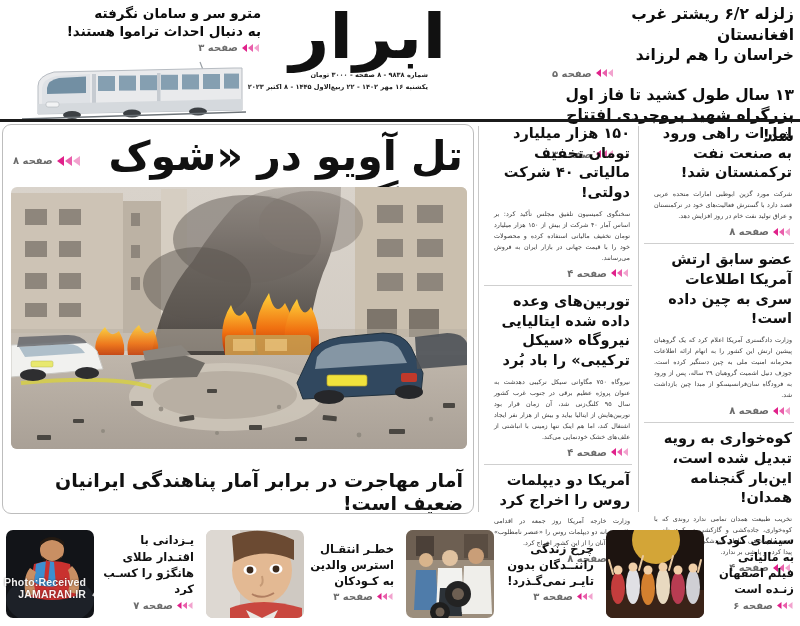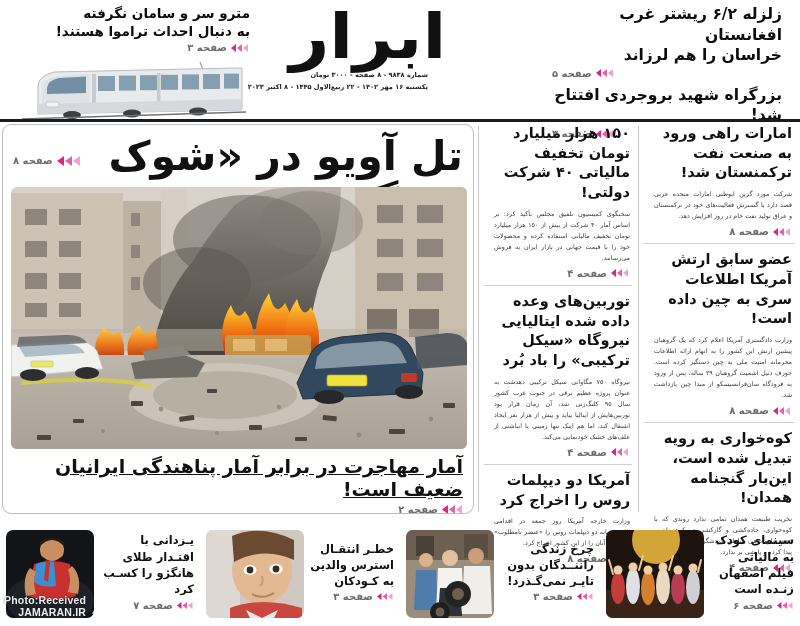--- a/index.html
+++ b/index.html
@@ -7,37 +7,37 @@
     width:800px;height:626px;overflow:hidden;
     background:#ffffff;
     font-family:"DejaVu Sans","Liberation Sans",sans-serif;
     color:#111;
     position:relative;
   }
   .page{position:relative;width:800px;height:626px;box-sizing:border-box;}
 
   
   .masthead{position:absolute;left:0;top:0;width:800px;height:122px;}
-  .mast-left{position:absolute;right:0;top:4px;width:248px;text-align:right;padding-right:18px;box-sizing:border-box;}
+  .mast-left{position:absolute;right:0;top:4px;width:248px;text-align:right;padding-right:6px;box-sizing:border-box;}
   .mast-hl{font-size:15.5px;font-weight:bold;line-height:1.33;color:#0d0d0d;letter-spacing:-.2px;}
   .pageref{display:flex;align-items:center;justify-content:flex-end;gap:3px;margin-top:2px;margin-bottom:5px;}
   .pageref .ptxt{font-size:10px;color:#6c6c6c;font-weight:bold;}
   .chev{display:inline-flex;align-items:center;}
   .chev svg{display:block;}
 
   .mast-logo{position:absolute;left:0;right:248px;top:0;width:304px;margin:0 auto;}
   .logo-word{
     font-family:"DejaVu Sans","Liberation Sans",sans-serif;
     font-size:62px;font-weight:bold;color:#111;
     line-height:1.05;margin-top:4px;letter-spacing:-2px;
     transform:scaleX(1.12);
   }
   .mast-meta{font-size:6.6px;color:#1d1d1d;line-height:1.62;margin-top:1px;font-weight:bold;}
 
-  .mast-right{position:absolute;left:0;top:4px;width:250px;text-align:left;padding-left:6px;box-sizing:border-box;}
+  .mast-right{position:absolute;left:11px;top:4px;width:250px;text-align:left;padding-left:6px;box-sizing:border-box;}
   .mast-right .mast-hl{font-size:13.5px;line-height:1.35;text-align:right;}
   .pageref.left{justify-content:flex-start;}
   .tram{
     position:absolute;left:2px;top:52px;width:244px;height:68px;overflow:hidden;
   }
 
   .rule{position:absolute;left:0;top:119px;width:800px;height:3px;background:#1b1b1b;}
 
   
   .content{position:absolute;left:0;top:124px;width:800px;height:390px;}
@@ -50,21 +50,21 @@
   
   .lead-box{
     position:absolute;left:2px;top:0;width:472px;height:390px;
     border:1px solid #bdbdbd;border-radius:9px;background:#fff;box-sizing:border-box;
     overflow:hidden;
   }
   .lead-head{position:relative;height:62px;padding:8px 10px 0 10px;box-sizing:border-box;}
   .lead-title{font-size:41px;font-weight:bold;text-align:right;line-height:1.15;letter-spacing:-.5px;}
   .lead-ref{position:absolute;left:10px;top:28px;display:flex;align-items:center;gap:3px;}
   .lead-photo{position:absolute;left:8px;top:62px;width:456px;height:262px;border-radius:6px;overflow:hidden;}
-  .lead-kicker{position:absolute;right:10px;left:10px;top:330px;text-decoration:underline;}
+  .lead-kicker{position:absolute;right:10px;left:10px;top:344px;}
   .lead-kicker .k-title{font-size:19px;font-weight:bold;text-align:right;line-height:1.2;}
   .lead-kicker .pageref{justify-content:flex-start;margin-top:3px;}
 
   
   .art{padding:0 6px 0 14px;}
   .art h2{
     margin:0;font-size:14.5px;font-weight:bold;line-height:1.36;text-align:right;
     letter-spacing:-.2px;
   }
   .art p{
@@ -77,21 +77,21 @@
   .strip{position:absolute;left:0;top:516px;width:800px;height:110px;display:flex;}
   .strip-cell{position:relative;flex:1 1 25%;display:flex;align-items:center;gap:6px;padding:6px 6px 0 6px;box-sizing:border-box;}
   .strip-txt{flex:1 1 auto;text-align:right;}
   .strip-txt h3{margin:0;font-size:11.5px;font-weight:bold;line-height:1.42;letter-spacing:-.2px;}
   .strip-txt .pageref{justify-content:flex-start;margin-top:2px;}
   .thumb{width:88px;height:88px;border-radius:7px;overflow:hidden;flex:0 0 88px;position:relative;}
   .thumb.wide{width:98px;flex-basis:98px;}
 
   
   .wm{
-    position:absolute;left:4px;bottom:6px;display:flex;align-items:center;gap:4px;
+    position:absolute;left:4px;bottom:24px;display:flex;align-items:center;gap:4px;
     opacity:.92;z-index:40;
   }
   .wm-txt{font-family:"Liberation Sans",sans-serif;font-size:10.5px;font-weight:bold;color:#fff;line-height:1.12;text-shadow:0 0 2px rgba(0,0,0,.65);letter-spacing:.2px;}
   .wm-logo{width:30px;height:26px;opacity:.95;}
 
   
   .ph{width:100%;height:100%;display:block;}
 </style>
 </head>
 <body>
@@ -110,20 +110,21 @@
                 <path d="M6 0 L1 4 L6 8 Z" fill="#e0218a"></path>
                 <path d="M12 0 L7 4 L12 8 Z" fill="#e0218a" opacity=".72"></path>
                 <path d="M18 0 L13 4 L18 8 Z" fill="#e0218a" opacity=".42"></path>
               </svg>
           </span>
           <span class="ptxt">صفحه ۵</span>
         </div>
       </div>
 
       <div style="margin-top:6px;">
+        <div class="mast-hl">۱۳ سال طول کشید تا فاز اول</div>
         <div class="mast-hl">بزرگراه شهید بروجردی افتتاح شد!</div>
         <div class="pageref">
           <span class="chev">
             <svg width="20" height="8" viewBox="0 0 20 8">
                 <path d="M6 0 L1 4 L6 8 Z" fill="#e0218a"></path>
                 <path d="M12 0 L7 4 L12 8 Z" fill="#e0218a" opacity=".72"></path>
                 <path d="M18 0 L13 4 L18 8 Z" fill="#e0218a" opacity=".42"></path>
               </svg>
           </span>
           <span class="ptxt">صفحه ۳</span>

